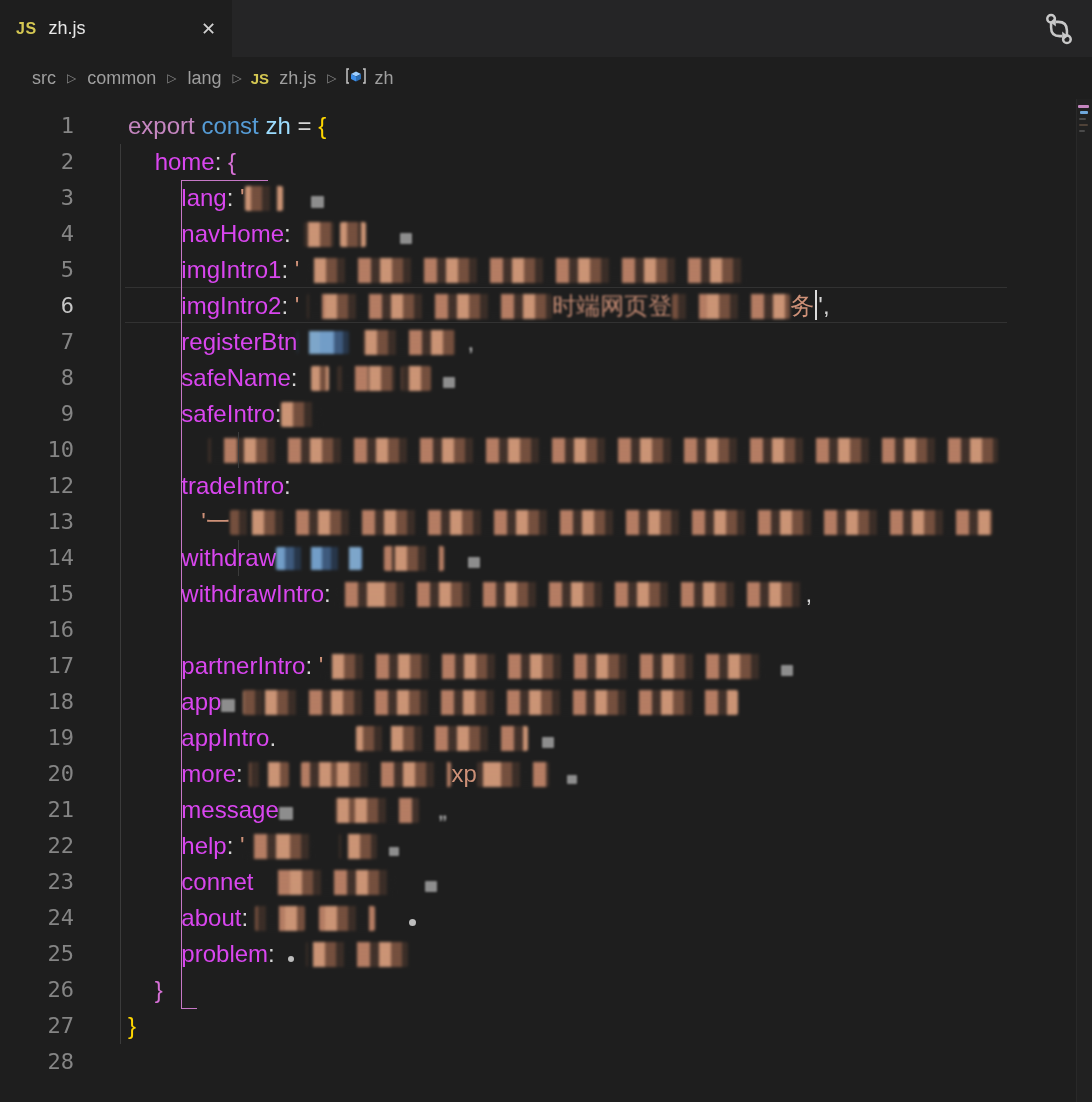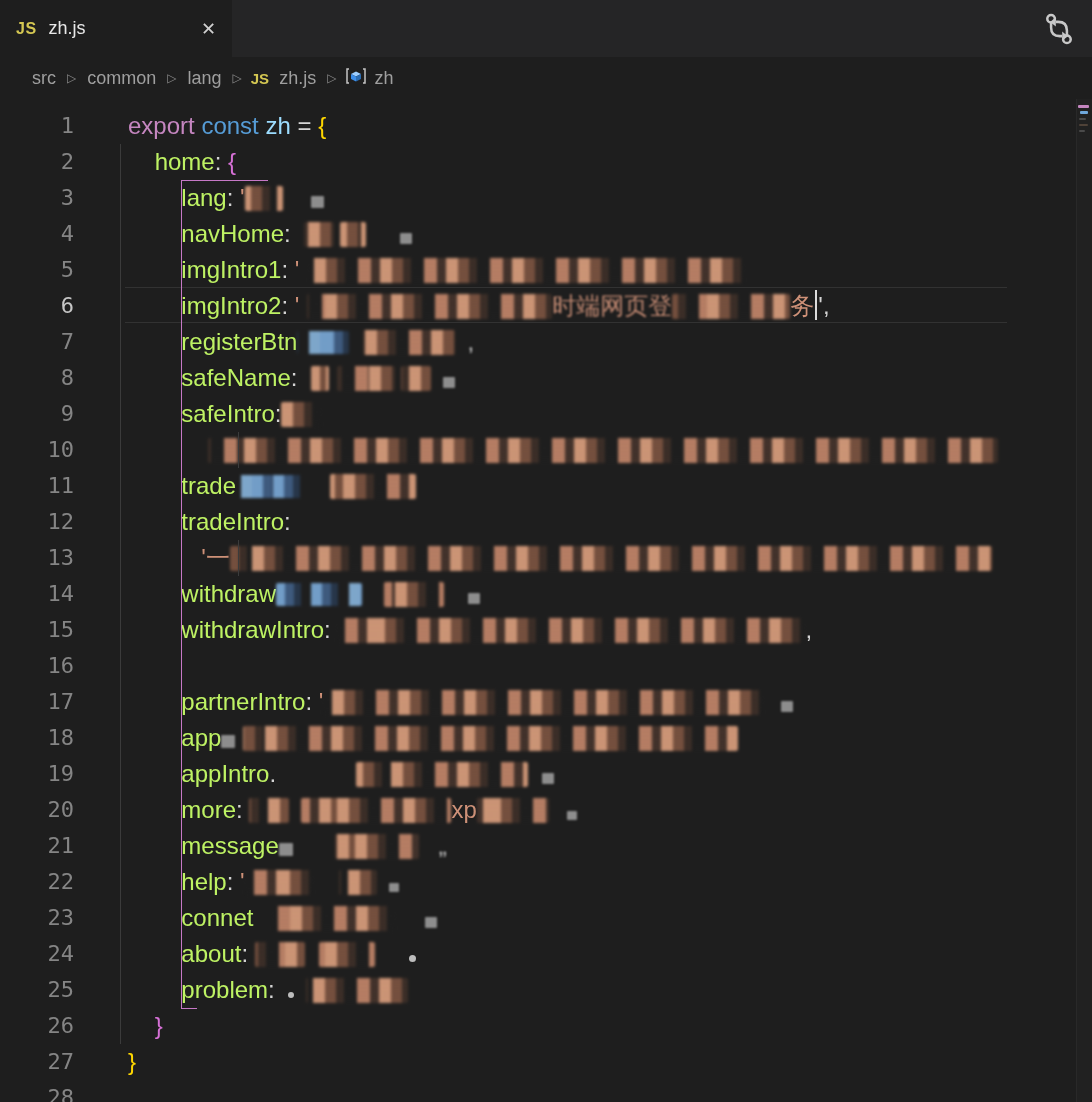--- a/index.html
+++ b/index.html
@@ -26,21 +26,21 @@
   
   .editor { position:absolute; left:0; top:99px; width:1092px; height:1003px; background:#1e1e1e; overflow:hidden; }
   .lines { position:absolute; left:0; top:9px; width:1092px; }
   .line { position:relative; height:36px; white-space:pre; }
   .num { position:absolute; left:0; top:0; width:74px; height:36px; text-align:right;
          font-family:"DejaVu Sans Mono", monospace; font-size:22px; line-height:36px; color:#858585; }
   .num.active { color:#c6c6c6; }
   .code { position:absolute; left:128px; top:0; height:36px;
           font-family:Liberation Sans, sans-serif; font-size:24px; line-height:36px; color:#d4d4d4; }
   .tk-kw  { color:#c586c0; } .tk-decl { color:#569cd6; } .tk-var { color:#9cdcfe; }
-  .tk-prop{ color:#bef264; } .tk-op  { color:#d4d4d4; } .tk-str { color:#ce9178; }
+  .tk-prop{ color:#d946ef; } .tk-op  { color:#d4d4d4; } .tk-str { color:#ce9178; }
   .tk-b1  { color:#ffd700; } .tk-b2  { color:#d670d6; }
   .tk-strb{ color:#ce9178; filter:blur(1.3px); opacity:.95; }
   .tk-strs{ color:#ce9178; }
 
   
   .c, .cb { display:inline-block; height:25px; vertical-align:-5px; border-radius:2px;
             filter:blur(1.6px) saturate(.95); }
   .c { background:
       repeating-linear-gradient(90deg, rgba(214,153,119,.95) 0 12px, rgba(140,91,68,.8) 12px 23px,
         rgba(64,48,40,.85) 23px 31px, rgba(24,24,24,0) 31px 44px,
@@ -119,21 +119,20 @@
       <div class="line"><span class="num">1</span><span class="code"><span class="tk-kw">export</span><span class="tk-op"> </span><span class="tk-decl">const</span><span class="tk-op"> </span><span class="tk-var">zh</span><span class="tk-op"> = </span><span class="tk-b1">{</span></span></div>
       <div class="line"><span class="num">2</span><span class="code"><span class="tk-op">    </span><span class="tk-prop">home</span><span class="tk-op">: </span><span class="tk-b2">{</span></span></div>
       <div class="line"><span class="num">3</span><span class="code"><span class="tk-op">        </span><span class="tk-prop">lang</span><span class="tk-op">: </span><span class="tk-str">'</span><span class="c" style="width: 38px; background-position: 32px 0px;"></span><span class="gap" style="width: 28px;"></span><span class="cg" style="width: 13px; height: 12px;"></span></span></div>
       <div class="line"><span class="num">4</span><span class="code"><span class="tk-op">        </span><span class="tk-prop">navHome</span><span class="tk-op">: </span><span class="tk-op"> </span><span class="c" style="width: 30px; background-position: 4px 0px;"></span><span class="gap" style="width: 6px;"></span><span class="c" style="width: 26px; background-position: 21px 0px;"></span><span class="gap" style="width: 34px;"></span><span class="cg" style="width: 12px; height: 11px;"></span></span></div>
       <div class="line"><span class="num">5</span><span class="code"><span class="tk-op">        </span><span class="tk-prop">imgIntro1</span><span class="tk-op">: </span><span class="tk-str">'</span><span class="gap" style="width: 10px;"></span><span class="c" style="width: 435px; background-position: 5px 0px;"></span></span></div>
       <div class="line"><div class="cur-line" style="top: -1px;"></div><span class="num active">6</span><span class="code"><span class="tk-op">        </span><span class="tk-prop">imgIntro2</span><span class="tk-op">: </span><span class="tk-str">'</span><span class="gap" style="width: 8px;"></span><span class="c" style="width: 245px; background-position: 18px 0px;"></span><span class="tk-strb">时端网页登</span><span class="c" style="width: 118px; background-position: 35px 0px;"></span><span class="tk-str">务</span><span class="caret"></span><span class="tk-op">',</span></span></div>
       <div class="line"><span class="num">7</span><span class="code"><span class="tk-op">        </span><span class="tk-prop">registerBtn</span><span class="cb" style="width: 52px; background-position: 26px 0px;"></span><span class="gap" style="width: 14px;"></span><span class="c" style="width: 92px; background-position: 2px 0px;"></span><span class="gap" style="width: 12px;"></span><span class="cgc">,</span></span></div>
       <div class="line"><span class="num">8</span><span class="code"><span class="tk-op">        </span><span class="tk-prop">safeName</span><span class="tk-op">: </span><span class="tk-op"> </span><span class="c" style="width: 18px; background-position: 15px 0px;"></span><span class="gap" style="width: 8px;"></span><span class="c" style="width: 58px; background-position: 32px 0px;"></span><span class="gap" style="width: 6px;"></span><span class="c" style="width: 30px; background-position: 8px 0px;"></span><span class="gap" style="width: 12px;"></span><span class="cg" style="width: 12px; height: 11px;"></span></span></div>
       <div class="line"><span class="num">9</span><span class="code"><span class="tk-op">        </span><span class="tk-prop">safeIntro</span><span class="tk-op">:</span><span class="c" style="width: 40px; background-position: 40px 0px;"></span></span></div>
       <div class="line"><span class="num">10</span><span class="code"><span class="tk-op">            </span><span class="c" style="width: 790px; background-position: 36px 0px;"></span></span></div>
-      <div class="line"><span class="num">11</span><span class="code"><span class="tk-op">        </span><span class="tk-prop">trade</span><span class="cb" style="width: 70px; background-position: 37px 0px;"></span><span class="gap" style="width: 24px;"></span><span class="c" style="width: 86px; background-position: 13px 0px;"></span></span></div>
       <div class="line"><span class="num">12</span><span class="code"><span class="tk-op">        </span><span class="tk-prop">tradeIntro</span><span class="tk-op">:</span></span></div>
       <div class="line"><span class="num">13</span><span class="code"><span class="tk-op">           </span><span class="tk-str">'一</span><span class="c" style="width: 762px; background-position: 22px 0px;"></span></span></div>
       <div class="line"><span class="num">14</span><span class="code"><span class="tk-op">        </span><span class="tk-prop">withdraw</span><span class="cb" style="width: 86px; background-position: 35px 0px;"></span><span class="gap" style="width: 22px;"></span><span class="c" style="width: 60px; background-position: 11px 0px;"></span><span class="gap" style="width: 24px;"></span><span class="cg" style="width: 12px; height: 11px;"></span></span></div>
       <div class="line"><span class="num">15</span><span class="code"><span class="tk-op">        </span><span class="tk-prop">withdrawIntro</span><span class="tk-op">: </span><span class="c" style="width: 468px; background-position: 36px 0px;"></span><span class="tk-op">,</span></span></div>
       <div class="line"><span class="num">16</span></div>
       <div class="line"><span class="num">17</span><span class="code"><span class="tk-op">        </span><span class="tk-prop">partnerIntro</span><span class="tk-op">: </span><span class="tk-str">'</span><span class="c" style="width: 440px; background-position: 9px 0px;"></span><span class="gap" style="width: 18px;"></span><span class="cg" style="width: 12px; height: 11px;"></span></span></div>
       <div class="line"><span class="num">18</span><span class="code"><span class="tk-op">        </span><span class="tk-prop">app</span><span class="cg" style="width: 14px; height: 13px;"></span><span class="gap" style="width: 8px;"></span><span class="c" style="width: 495px; background-position: 22px 0px;"></span></span></div>
       <div class="line"><span class="num">19</span><span class="code"><span class="tk-op">        </span><span class="tk-prop">appIntro</span><span class="tk-op">.</span><span class="gap" style="width: 80px;"></span><span class="c" style="width: 172px; background-position: 35px 0px;"></span><span class="gap" style="width: 14px;"></span><span class="cg" style="width: 12px; height: 11px;"></span></span></div>
       <div class="line"><span class="num">20</span><span class="code"><span class="tk-op">        </span><span class="tk-prop">more</span><span class="tk-op">: </span><span class="c" style="width: 40px; background-position: 19px 0px;"></span><span class="gap" style="width: 12px;"></span><span class="c" style="width: 150px; background-position: 36px 0px;"></span><span class="tk-strs">xp</span><span class="c" style="width: 72px; background-position: 12px 0px;"></span><span class="gap" style="width: 18px;"></span><span class="cg" style="width: 10px; height: 9px;"></span></span></div>
       <div class="line"><span class="num">21</span><span class="code"><span class="tk-op">        </span><span class="tk-prop">message</span><span class="cg" style="width: 14px; height: 13px;"></span><span class="gap" style="width: 42px;"></span><span class="c" style="width: 84px; background-position: 20px 0px;"></span><span class="gap" style="width: 20px;"></span><span class="cgc">„</span></span></div>

